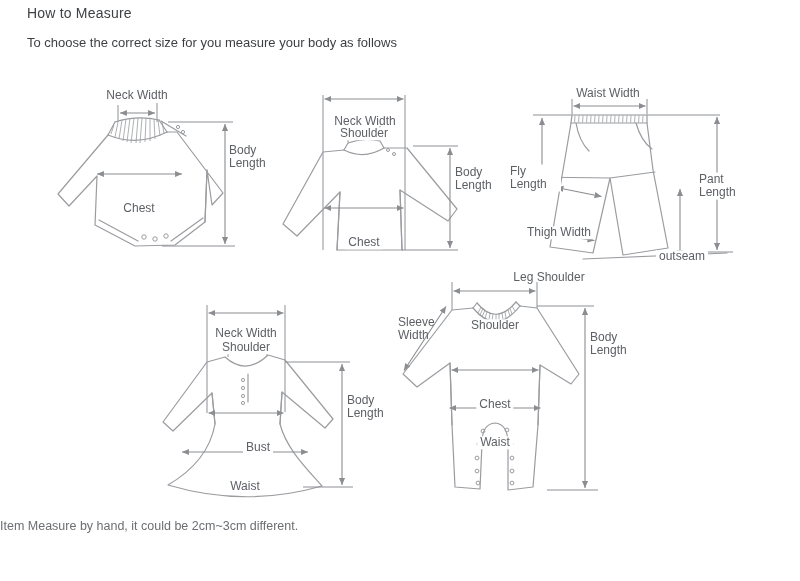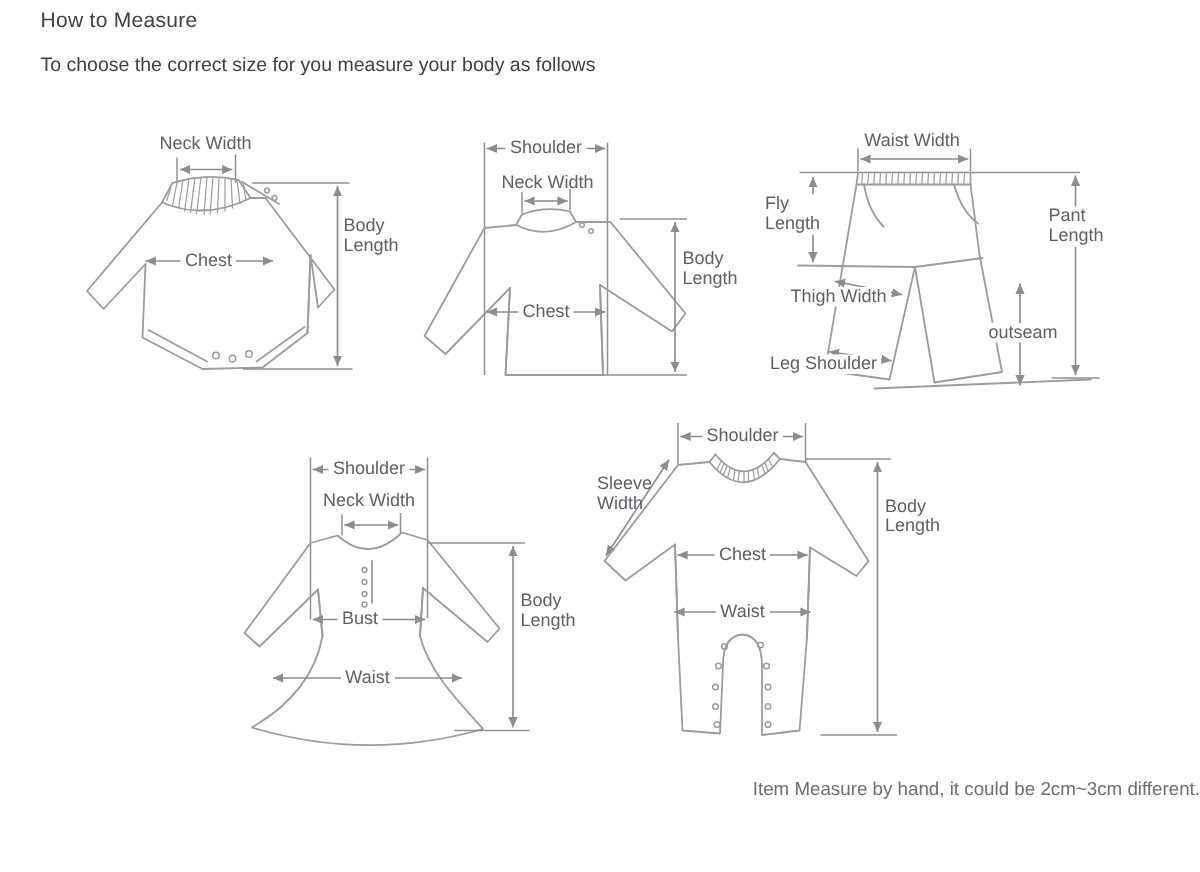--- a/index.html
+++ b/index.html
@@ -13,25 +13,25 @@
   }
   .page-subtitle{
     position:absolute;left:27px;top:35px;font-size:13px;color:#3d3f43;
   }
   .diagram{position:absolute;}
   .diagram svg{position:absolute;left:0;top:0;}
   .lbl{
     position:absolute;font-size:12px;line-height:1.12;color:#5d6065;
     white-space:nowrap;
   }
-  .lbl.bg{background:#ffffff;padding:0 3px;}
+  .lbl.bg{background:#ffffff;padding:0 3px;margin-top:35px;}
   .lbl.center{transform:translate(-50%,-50%);}
   .lbl.wrap{white-space:normal;}
   .footer-note{
-    position:absolute;left:0;top:519px;width:800px;text-align:right;
+    position:absolute;left:0;top:519px;width:800px;text-align:left;
     font-size:12.5px;color:#6b6e72;
   }
   svg .garment{fill:none;stroke:#9a9ca0;stroke-width:1.2;stroke-linejoin:round;stroke-linecap:round;}
   svg .hatch{stroke:#9a9ca0;stroke-width:.8;fill:none;}
   svg .dot{fill:none;stroke:#9a9ca0;stroke-width:1;}
   svg .guide{stroke:#8e9095;stroke-width:1;fill:none;}
   svg .arrow{stroke:#8b8d91;stroke-width:1.1;fill:none;
     marker-start:url(#ah);marker-end:url(#ah);}
 </style>
 </head>
@@ -214,21 +214,21 @@
     <line class="arrow" x1="68.5" y1="113" x2="143.5" y2="113"></line>
 
     <line class="arrow" x1="42" y1="152" x2="168" y2="152"></line>
 
     <line class="guide" x1="145" y1="62" x2="210" y2="62"></line>
     <line class="guide" x1="163" y1="187" x2="213" y2="187"></line>
     <line class="arrow" x1="202" y1="64" x2="202" y2="185"></line>
   </svg>
   <span class="lbl center bg" style="left:106px;top:13px;">Shoulder</span>
   <span class="lbl center" style="left:106px;top:34px;">Neck Width</span>
-  <span class="lbl center bg" style="left:100px;top:113px;">Bust</span>
+  <span class="lbl center bg" style="left:118px;top:113px;">Bust</span>
   <span class="lbl center bg" style="left:105px;top:152px;">Waist</span>
   <span class="lbl wrap" style="left:207px;top:94px;width:44px;">Body Length</span>
 </div>
 
 <div class="diagram" style="left:395px;top:280px;width:230px;height:228px;">
   <svg width="230" height="228" viewBox="0 0 230 228">
     <line class="guide" x1="57" y1="2" x2="57" y2="30"></line>
     <line class="guide" x1="142" y1="2" x2="142" y2="28"></line>
     <line class="arrow" x1="58.5" y1="11" x2="140.5" y2="11"></line>
 

